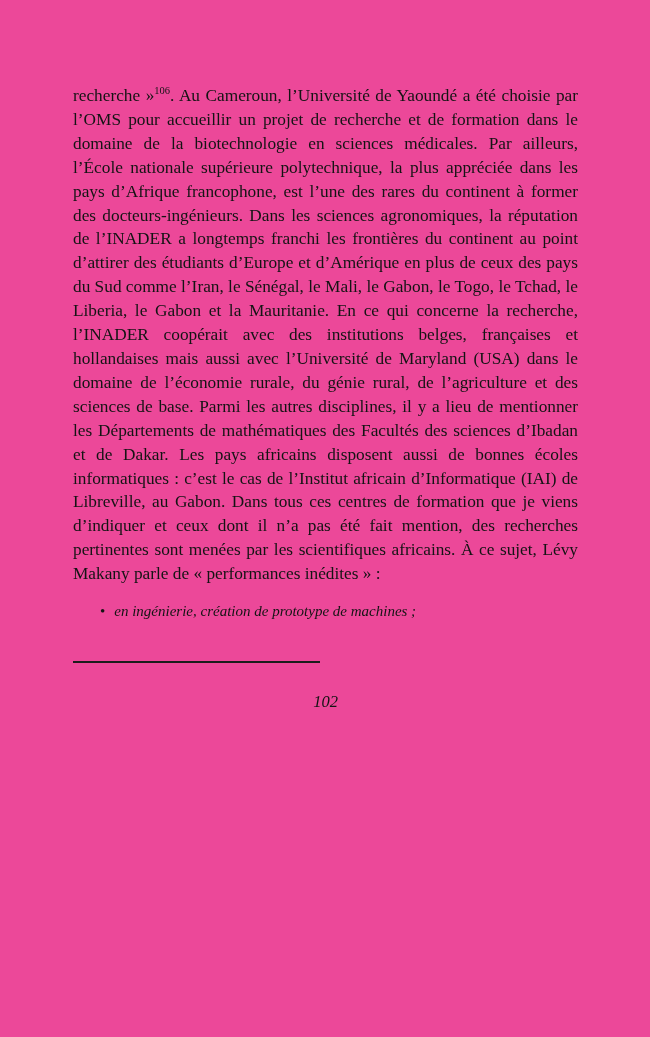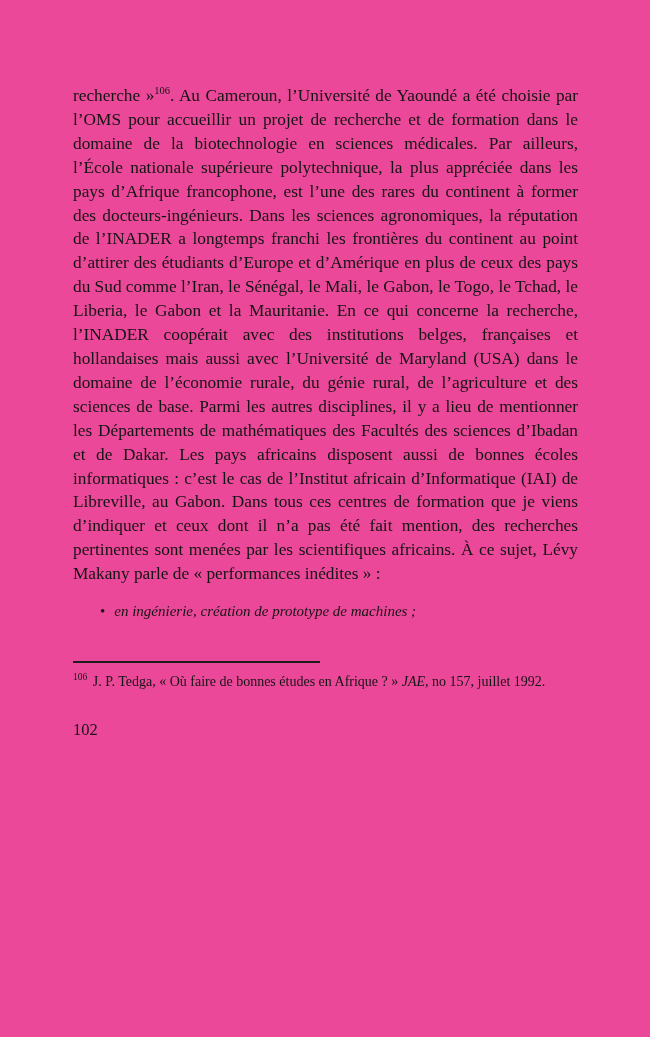--- a/index.html
+++ b/index.html
@@ -64,35 +64,35 @@
     font-size: 9.5px;
     line-height: 0;
     vertical-align: super;
     margin-right: 2px;
   }
   .footnote em {
     font-style: italic;
   }
   .page-number {
     margin-top: 29px;
-    text-align: left;
+    text-align: center;
     font-size: 16.5px;
+    font-style: italic;
   }
 </style>
 </head>
 <body>
 
 <div class="page">
 
   <p class="para"><span>recherche »</span><sup class="fnref">106</sup><span>. Au Cameroun, l’Université de Yaoundé a été choisie par l’OMS pour accueillir un projet de recherche et de formation dans le domaine de la biotechnologie en sciences médicales. Par ailleurs, l’École nationale supérieure polytechnique, la plus appréciée dans les pays d’Afrique francophone, est l’une des rares du continent à former des docteurs-ingénieurs. Dans les sciences agronomiques, la réputation de l’INADER a longtemps franchi les frontières du continent au point d’attirer des étudiants d’Europe et d’Amérique en plus de ceux des pays du Sud comme l’Iran, le Sénégal, le Mali, le Gabon, le Togo, le Tchad, le Liberia, le Gabon et la Mauritanie. En ce qui concerne la recherche, l’INADER coopérait avec des institutions belges, françaises et hollandaises mais aussi avec l’Université de Maryland (USA) dans le domaine de l’économie rurale, du génie rural, de l’agriculture et des sciences de base. Parmi les autres disciplines, il y a lieu de mentionner les Départements de mathématiques des Facultés des sciences d’Ibadan et de Dakar. Les pays africains disposent aussi de bonnes écoles informatiques : c’est le cas de l’Institut africain d’Informatique (IAI) de Libreville, au Gabon. Dans tous ces centres de formation que je viens d’indiquer et ceux dont il n’a pas été fait mention, des recherches pertinentes sont menées par les scientifiques africains. À ce sujet, Lévy Makany parle de « performances inédites » :</span></p>
 
   <div class="bullet-list">
     <p class="bullet-item"><span class="bullet-glyph">•</span><span>en ingénierie, création de prototype de machines ;</span></p>
   </div>
 
   <div class="footnote-area">
     <div class="footnote-rule"></div>
-    <p class="footnote"><sup class="footnote-marker">106</sup><span> J. P. Tedga, « Où faire de bonnes études en Afrique ? » </span><em>JAE</em><span>, no 157, juillet 1992.</span></p>
   </div>
 
   <div class="page-number">102</div>
 
 </div>
 
 </body></html>

